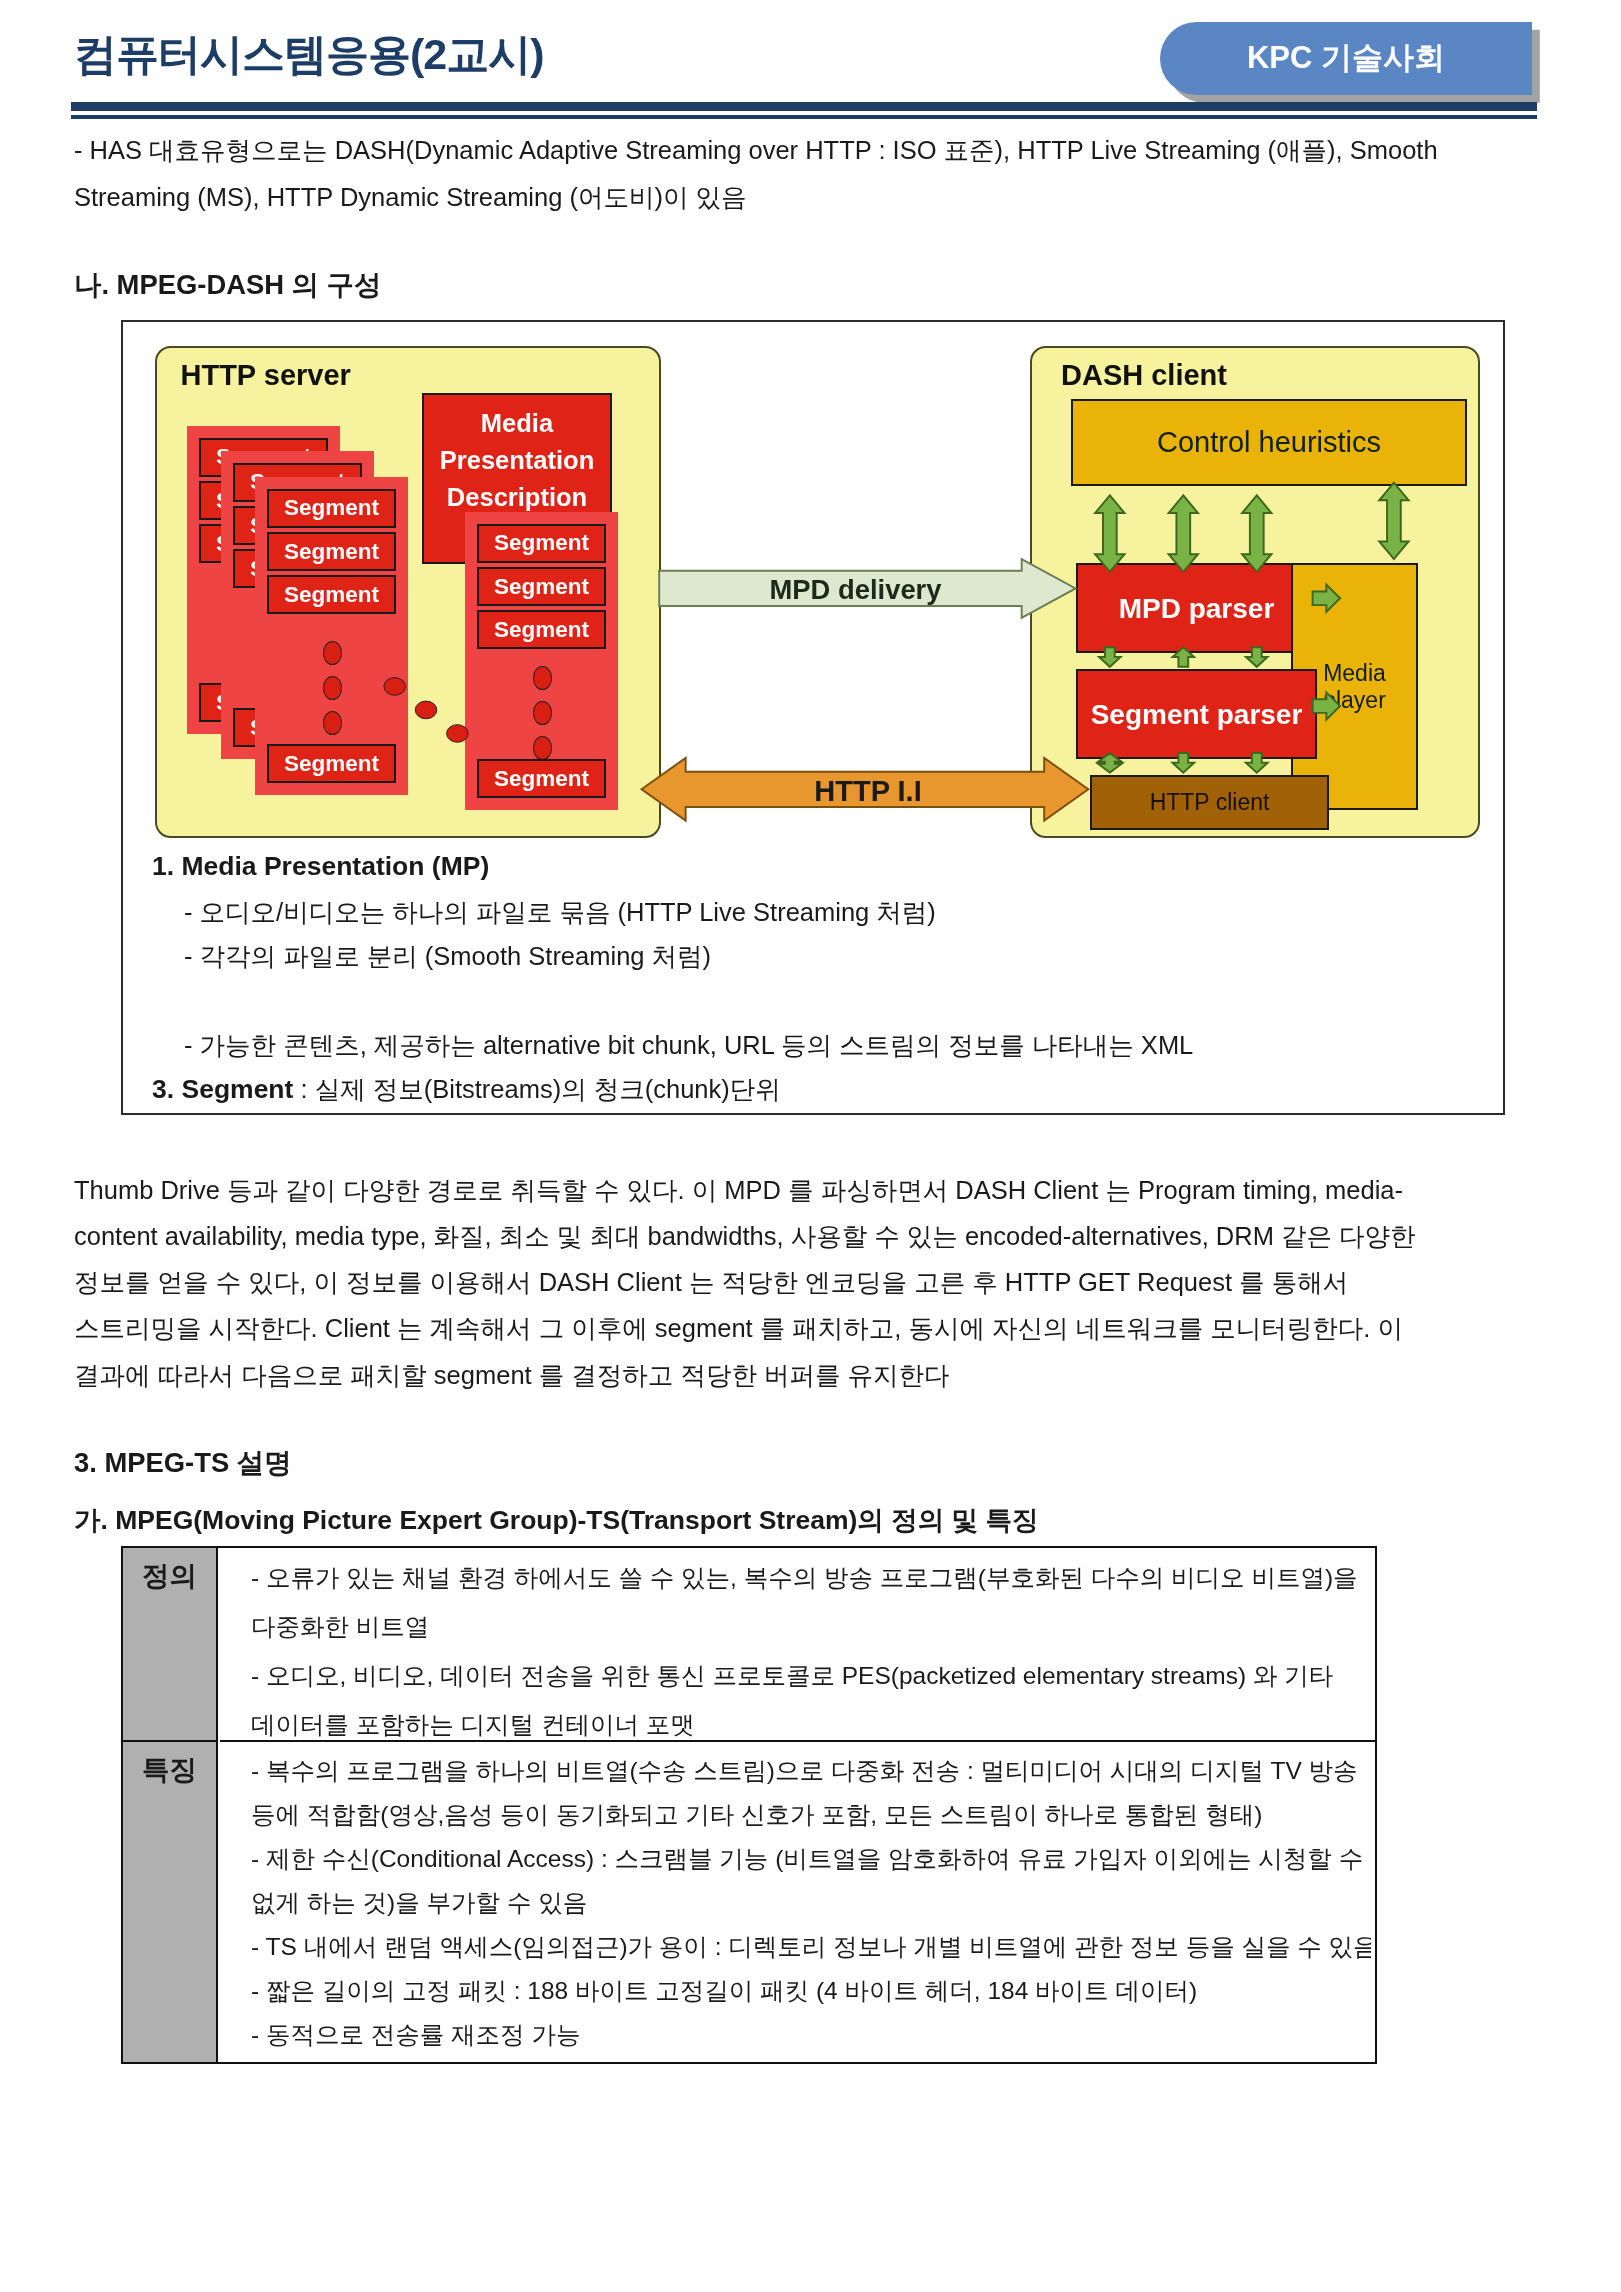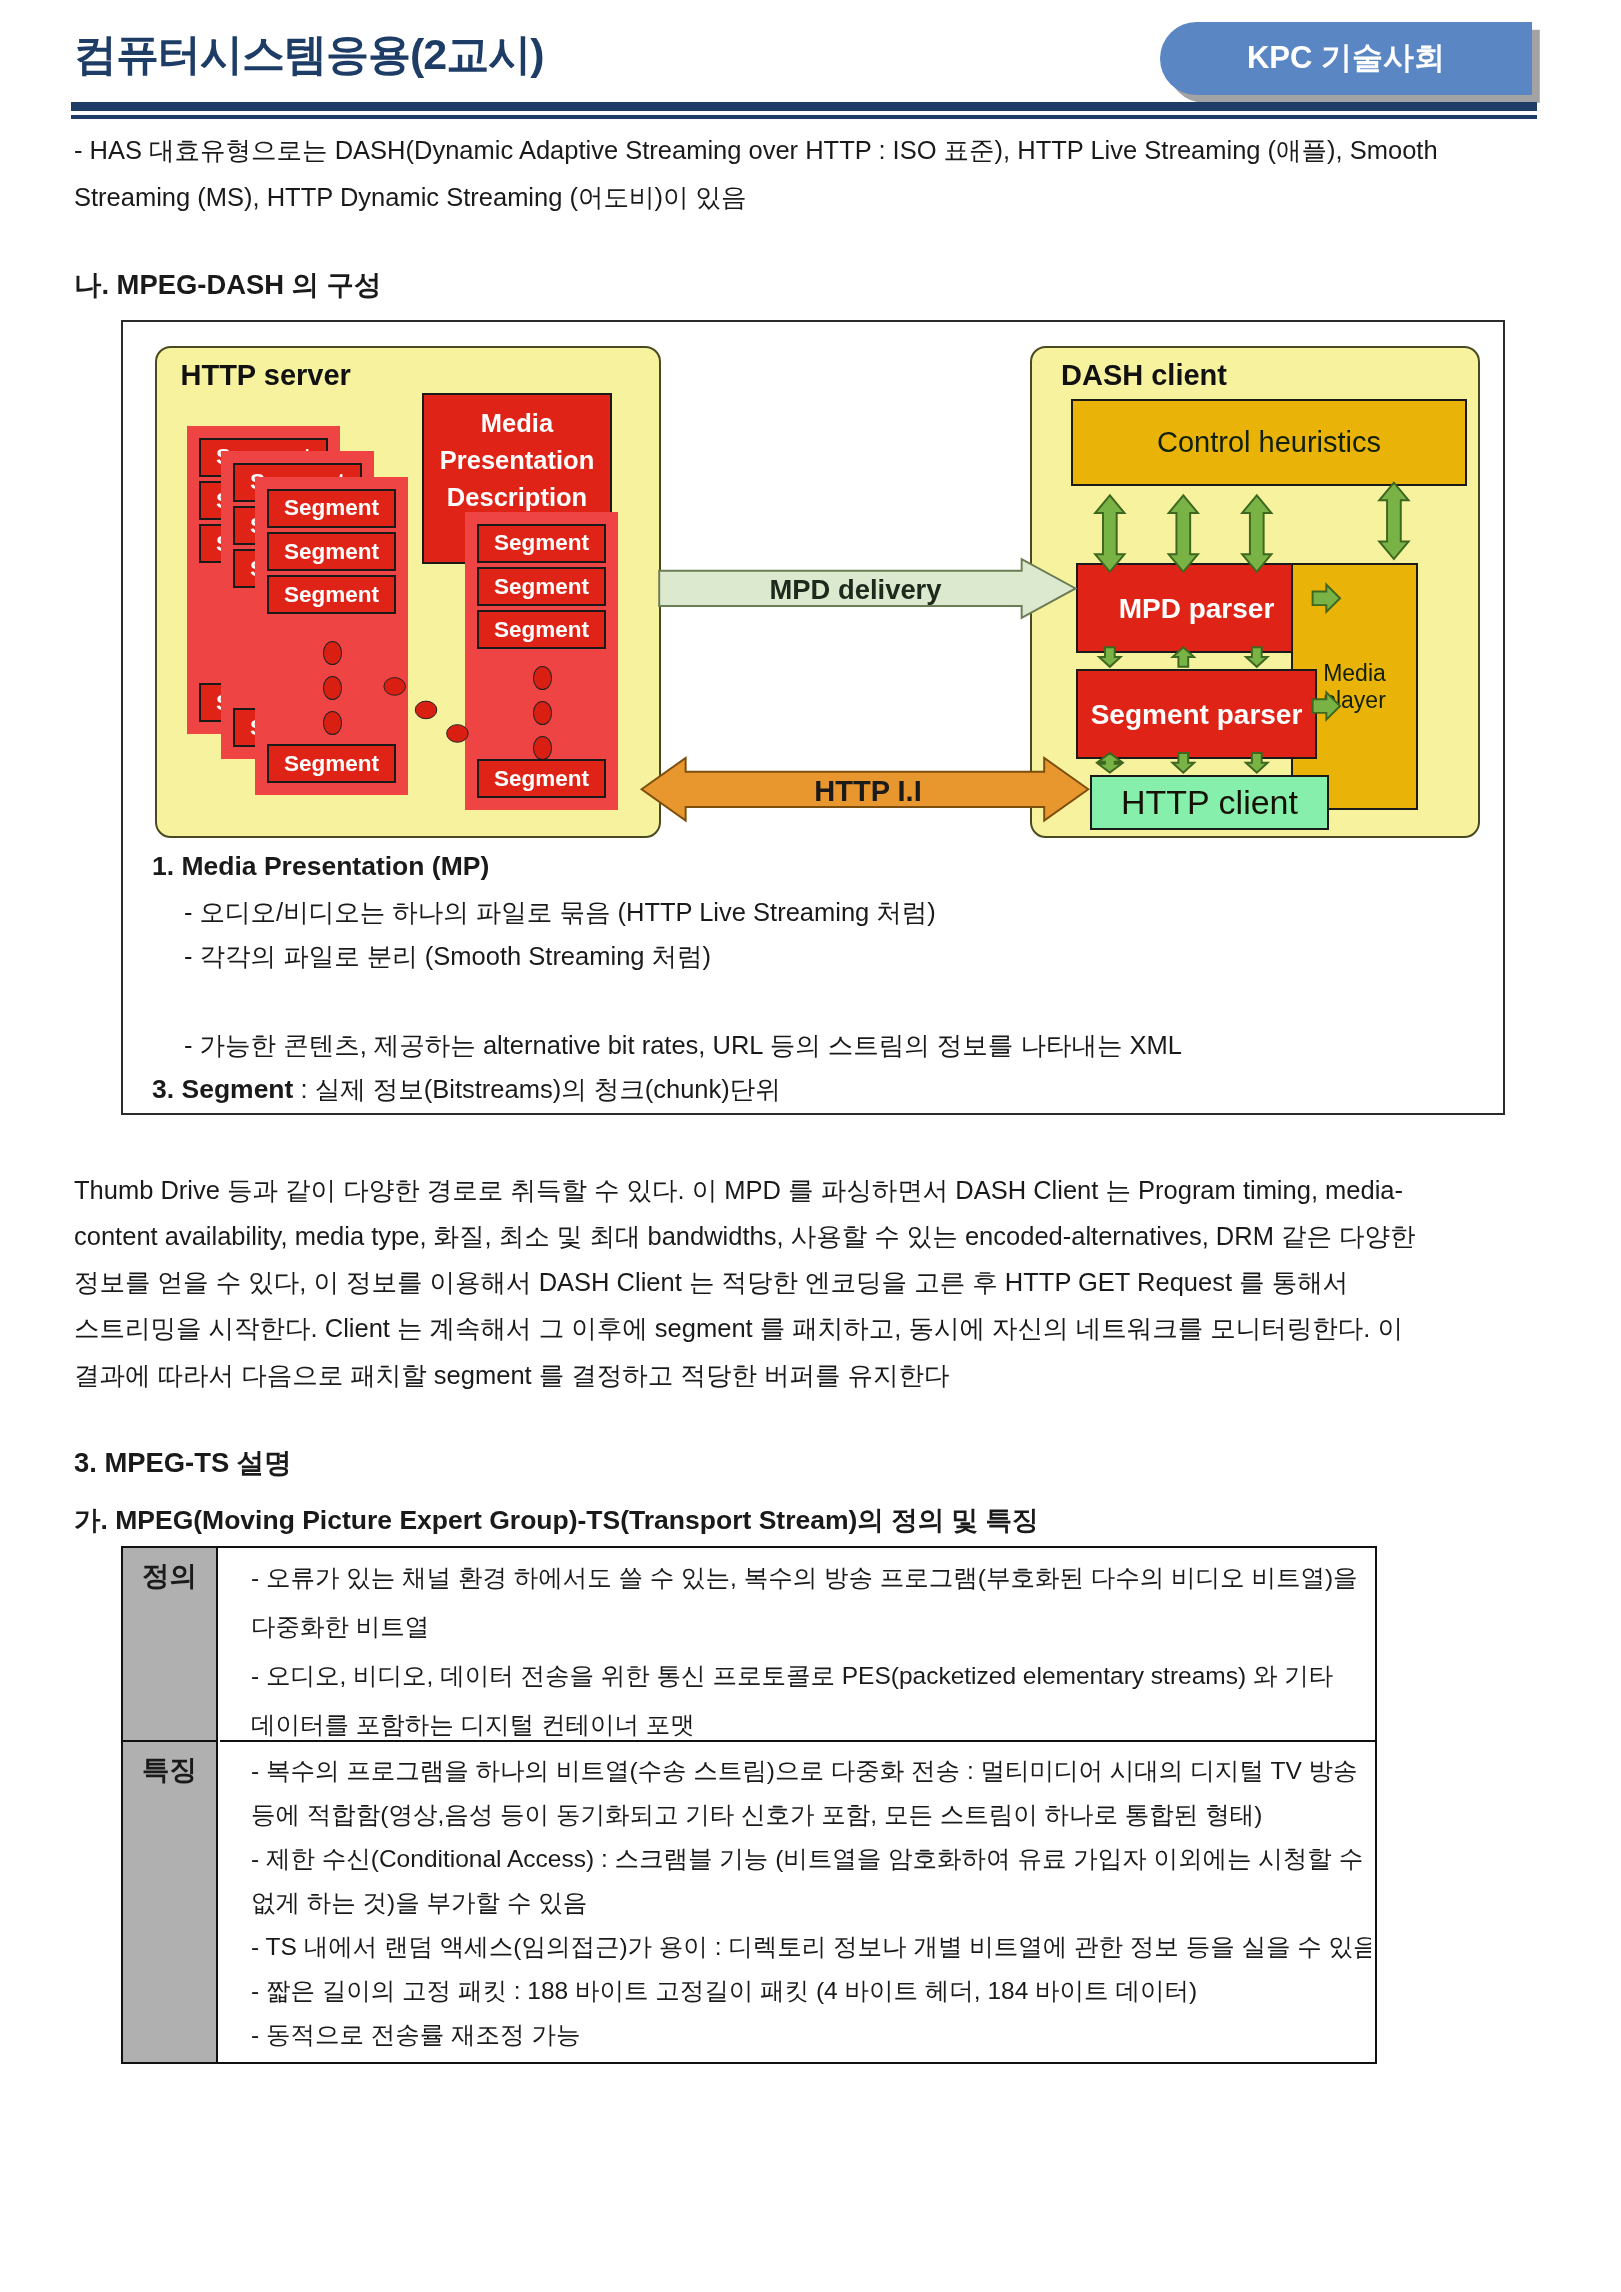--- a/index.html
+++ b/index.html
@@ -26,22 +26,22 @@
        white-space:nowrap;overflow:hidden;}
   .dotcol{position:absolute;left:50%;width:17.6px;margin-left:-8.8px;}
   .dot{position:absolute;left:0;width:17.6px;height:21.6px;border-radius:50%;background:#d91f12;border:1px solid #222;}
   #mpd-box{position:absolute;left:299px;top:71px;width:186px;height:167px;background:#e02317;border:2px solid #1a1a1a;
            display:flex;flex-direction:column;align-items:center;justify-content:center;}
   #mpd-box div{color:#fff;font-size:25.5px;font-weight:bold;line-height:37px;white-space:nowrap;}
   .gbox{position:absolute;background:#eab308;border:2px solid #1a1a1a;display:flex;align-items:center;
         justify-content:center;text-align:center;font-size:29px;color:#10200a;}
   .rbox{position:absolute;background:#e02317;border:2px solid #1a1a1a;display:flex;align-items:center;
         justify-content:center;text-align:center;font-size:28px;font-weight:bold;color:#fff;line-height:33px;}
-  #http-client-box{position:absolute;background:#86efac;border:2px solid #1a1a1a;display:flex;align-items:center;
-        justify-content:center;font-size:34px;color:#161102;}
+  #http-client-box{position:absolute;background:#a16207;border:2px solid #1a1a1a;display:flex;align-items:center;
+        justify-content:center;font-size:23px;color:#161102;}
   .arrow-label{position:absolute;text-align:center;font-weight:bold;white-space:nowrap;}
   
   .legend-line{position:absolute;left:152px;font-size:25.5px;white-space:nowrap;overflow:hidden;width:1313px;}
   .legend-bold{font-weight:bold;font-size:26.5px;}
   .legend-sub{left:181px;}
   
   #ts-table{left:121px;top:1546px;width:1256px;height:518px;border:2px solid #111;box-sizing:border-box;}
   .th-cell{position:absolute;left:0;width:95px;background:#b0b0b0;border-right:2px solid #111;box-sizing:border-box;
            text-align:center;font-size:27.4px;font-weight:bold;padding-top:9.8px;}
   .td-cell{position:absolute;left:97px;right:0;box-sizing:border-box;padding-left:31px;overflow:hidden;}
@@ -159,21 +159,21 @@
       <ellipse cx="309" cy="396" rx="11" ry="9" fill="#d91f12" stroke="#222"></ellipse>
       <ellipse cx="341" cy="420" rx="11" ry="9" fill="#d91f12" stroke="#222"></ellipse>
     </svg>
 
     <div class="arrow-label" style="left:566px;top:252px;width:333px;font-size:27.4px;color:#1c2a1c;">MPD delivery</div>
     <div class="arrow-label" style="left:588px;top:453px;width:314px;font-size:29px;color:#1a1a1a;">HTTP I.I</div>
 
     <div class="legend-line legend-bold" style="top:529px;left:29px;">1. Media Presentation (MP)</div>
     <div class="legend-line legend-sub" style="top:573px;left:61px;">- 오디오/비디오는 하나의 파일로 묶음 (HTTP Live Streaming 처럼)</div>
     <div class="legend-line legend-sub" style="top:617px;left:61px;">- 각각의 파일로 분리 (Smooth Streaming 처럼)</div>
-    <div class="legend-line legend-sub" style="top:706px;left:61px;">- 가능한 콘텐츠, 제공하는 alternative bit rates, URL 등의 스트림의 정보를 나타내는 XML</div>
+    <div class="legend-line legend-sub" style="top:706px;left:61px;">- 가능한 콘텐츠, 제공하는 alternative bit chunk, URL 등의 스트림의 정보를 나타내는 XML</div>
     <div class="legend-line" style="top:750px;left:29px;">
       <span class="legend-bold">3. Segment</span><span> : 실제 정보(Bitstreams)의 청크(chunk)단위</span>
     </div>
   </div>
 
   <div class="abs bodyline" style="top:1173px;">Thumb Drive 등과 같이 다양한 경로로 취득할 수 있다. 이 MPD 를 파싱하면서 DASH Client 는 Program timing, media-</div>
   <div class="abs bodyline" style="top:1219px;">content availability, media type, 화질, 최소 및 최대 bandwidths, 사용할 수 있는 encoded-alternatives, DRM 같은 다양한</div>
   <div class="abs bodyline" style="top:1265px;">정보를 얻을 수 있다, 이 정보를 이용해서 DASH Client 는 적당한 엔코딩을 고른 후 HTTP GET Request 를 통해서</div>
   <div class="abs bodyline" style="top:1311px;">스트리밍을 시작한다. Client 는 계속해서 그 이후에 segment 를 패치하고, 동시에 자신의 네트워크를 모니터링한다. 이</div>
   <div class="abs bodyline" style="top:1358px;">결과에 따라서 다음으로 패치할 segment 를 결정하고 적당한 버퍼를 유지한다</div>

